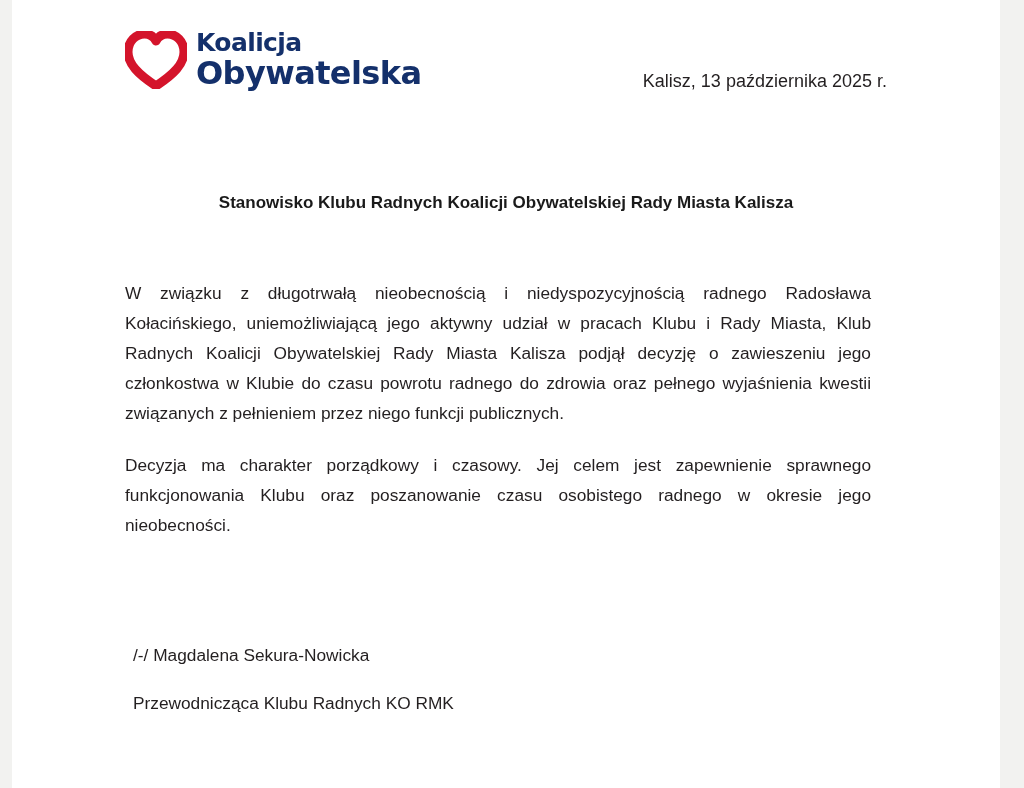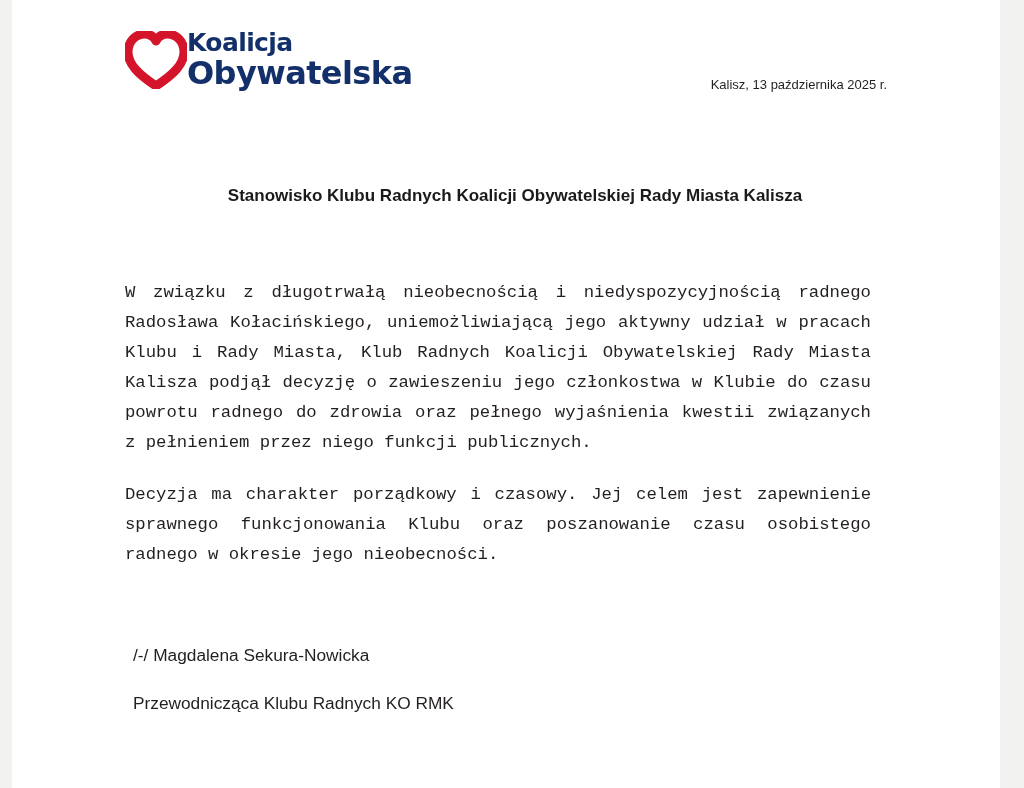--- a/index.html
+++ b/index.html
@@ -35,21 +35,21 @@
     top: 22px;
     width: 100%;
     height: 80px;
   }
   .logo {
     position: absolute;
     left: 113px;
     top: 8px;
     display: flex;
     align-items: center;
-    gap: 0;
+    gap: 9px;
   }
   .logo-heart {
     width: 62px;
     height: 58px;
     flex: 0 0 auto;
   }
   .logo-text {
     display: flex;
     flex-direction: column;
     justify-content: center;
@@ -62,54 +62,52 @@
     letter-spacing: -0.6px;
     color: #14306b;
   }
   .logo-line.l2 {
     font-size: 32px;
     margin-top: 2px;
   }
   .date {
     position: absolute;
     right: 113px;
-    top: 55px;
-    font-size: 13px;
+    top: 49px;
+    font-size: 18px;
     color: #231f20;
     white-space: nowrap;
   }
 
   
   .title {
     position: absolute;
     left: 0;
-    top: 186px;
+    top: 193px;
     width: 100%;
     text-align: center;
     font-size: 17px;
     font-weight: bold;
     color: #1a1a1a;
-    padding-left: 9px;
   }
 
   
   .body-wrap {
     position: absolute;
     left: 113px;
     top: 278px;
     width: 762px;
   }
   p.para {
     margin: 0 16px 22px 0;
     font-size: 17.3px;
     line-height: 30px;
     color: #231f20;
     text-align: justify;
     text-justify: inter-word;
-    font-family: Liberation Mono, monospace;
   }
   p.para.last-justify {
     margin-bottom: 26px;
   }
   p.para.noj {
     text-align: left;
   }
   .sig-wrap {
     position: absolute;
     left: 113px;

